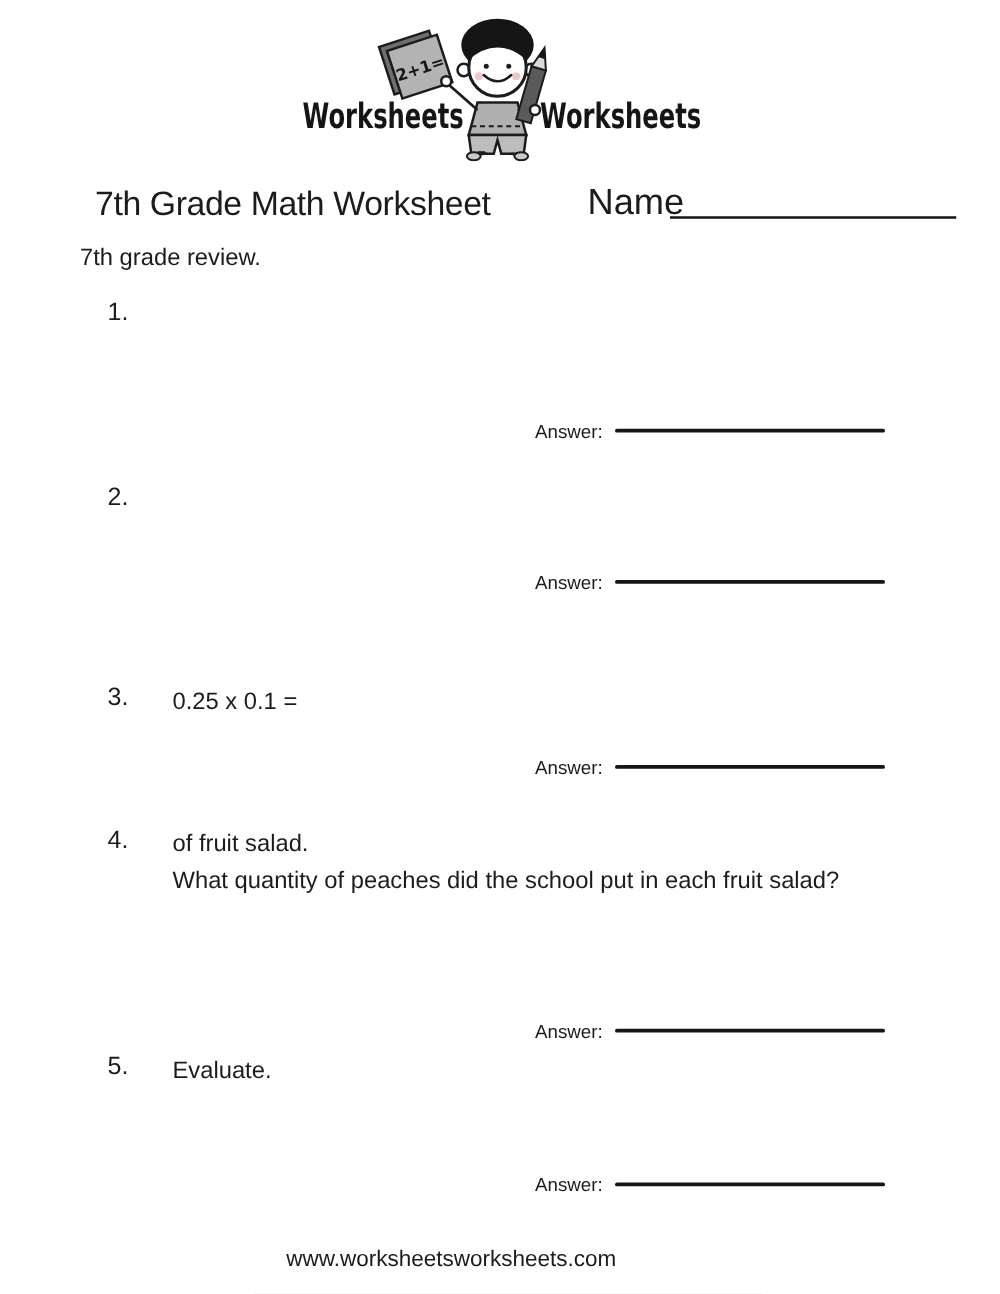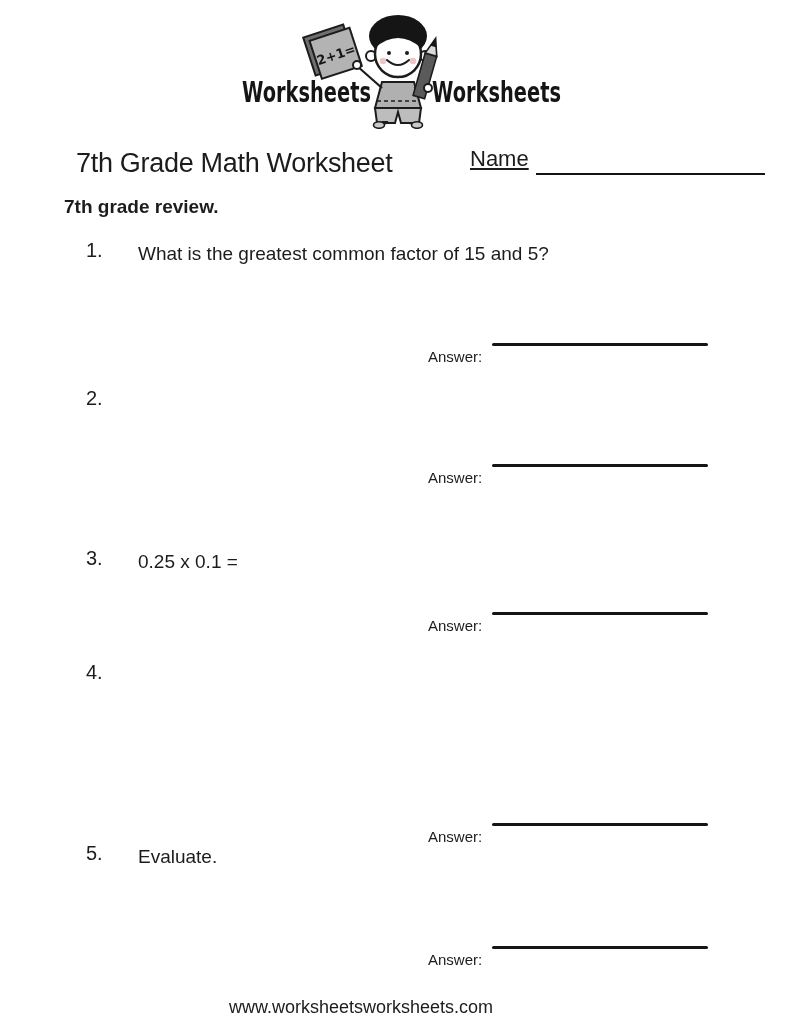--- a/index.html
+++ b/index.html
@@ -10,31 +10,31 @@
     background:#ffffff;
     color:#1c1c1c;
     font-family:"Liberation Sans", sans-serif;
     overflow:hidden;
   }
   .abs{position:absolute;}
   
   .logo{left:230px;top:4px;width:340px;height:125px;}
   
   .title{left:76px;top:148px;font-size:27px;letter-spacing:-0.3px;}
-  .name-label{left:470px;top:146px;font-size:22px;text-decoration:underline;}
+  .name-label{left:470px;top:146px;font-size:29px;}
   .name-line{left:536px;top:173px;width:229px;height:2px;background:#151515;}
-  .subtitle{left:64px;top:196px;font-size:19px;font-weight:bold;}
+  .subtitle{left:64px;top:196px;font-size:19px;}
   
   .q-num{left:86px;width:44px;font-size:20px;}
   .q-text{left:138px;font-size:19px;line-height:29px;}
   .q1{top:239px;} .q2{top:387px;} .q3{top:547px;} .q4{top:661px;} .q5{top:842px;}
   .expression{left:138px;top:899px;font-size:20px;white-space:pre;}
   
   .answer-row{left:428px;width:282px;height:20px;}
-  .answer-row .a-label{position:absolute;left:0;top:14px;font-size:15px;}
+  .answer-row .a-label{position:absolute;left:0;top:3px;font-size:15px;}
   .answer-row .a-line{position:absolute;left:64px;top:9px;width:216px;height:3px;background:#151515;border-radius:2px;}
   .a1{top:334px;} .a2{top:455px;} .a3{top:603px;} .a4{top:814px;} .a5{top:937px;}
   
   .footer{left:0;top:997px;width:722px;text-align:center;font-size:18px;}
 </style>
 </head>
 <body>
 
 <div class="page">
 
@@ -86,41 +86,42 @@
       <ellipse cx="187" cy="121" rx="5.5" ry="3.3" fill="#c9c9c9" stroke="#1c1c1c" stroke-width="1.6"></ellipse>
     </g>
   </svg>
 
   <div class="abs title">7th Grade Math Worksheet</div>
   <div class="abs name-label">Name</div>
   <div class="abs name-line"></div>
   <div class="abs subtitle">7th grade review.</div>
 
   <div class="abs q-num q1">1.</div>
-  <div class="abs q-text q1">What is the greatest common factor of 15 and 5?</div>
   <div class="abs answer-row a1">
     <span class="a-label">Answer:</span>
     <span class="a-line"></span>
   </div>
 
   <div class="abs q-num q2">2.</div>
   <div class="abs answer-row a2">
     <span class="a-label">Answer:</span>
     <span class="a-line"></span>
   </div>
 
   <div class="abs q-num q3">3.</div>
   <div class="abs q-text q3">0.25 x 0.1 =</div>
   <div class="abs answer-row a3">
     <span class="a-label">Answer:</span>
     <span class="a-line"></span>
   </div>
 
   <div class="abs q-num q4">4.</div>
   <div class="abs q-text q4">
+    <div>of fruit salad.</div>
+    <div>What quantity of peaches did the school put in each fruit salad?</div>
   </div>
   <div class="abs answer-row a4">
     <span class="a-label">Answer:</span>
     <span class="a-line"></span>
   </div>
 
   <div class="abs q-num q5">5.</div>
   <div class="abs q-text q5">Evaluate.</div>
   <div class="abs answer-row a5">
     <span class="a-label">Answer:</span>

